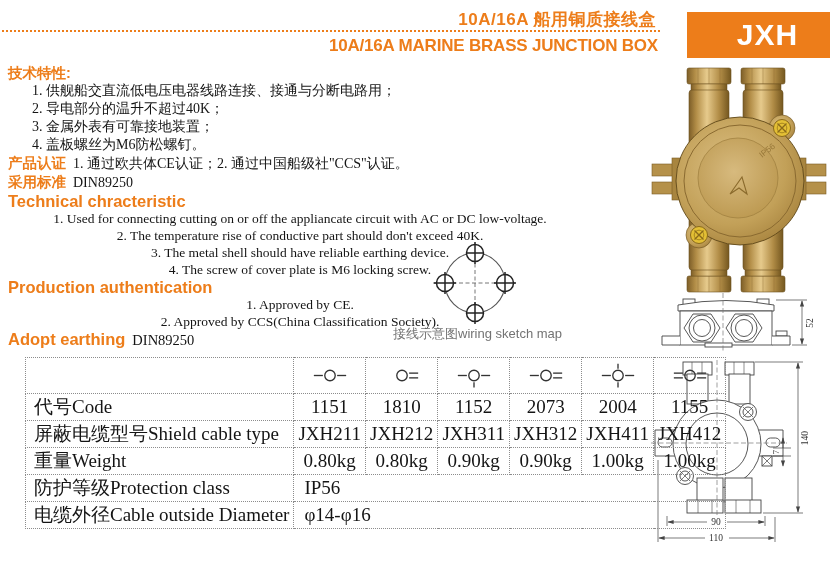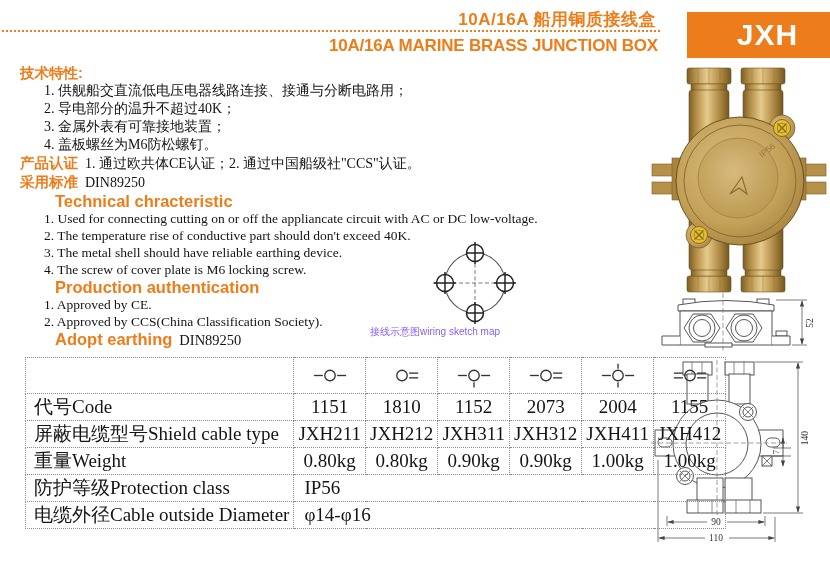--- a/index.html
+++ b/index.html
@@ -11,34 +11,34 @@
   .title-cn{position:absolute;top:8px;right:174px;font-size:17px;font-weight:bold;
             color:var(--accent);letter-spacing:.5px;white-space:nowrap;}
   .dotted-rule{position:absolute;top:30px;left:2px;width:658px;border-top:2px dotted var(--accent);}
   .title-en{position:absolute;top:36px;left:0;width:658px;text-align:right;font-size:17px;
             font-weight:bold;color:var(--accent);letter-spacing:-0.2px;white-space:nowrap;}
   .badge{position:absolute;left:687px;top:12px;width:161px;height:46px;background:var(--accent);
          color:#fff;font-size:30px;font-weight:bold;display:flex;align-items:center;
          justify-content:center;letter-spacing:1px;}
 
   
-  .leftcol{position:absolute;left:20px;top:64px;width:560px;}
+  .leftcol{position:absolute;left:8px;top:64px;width:560px;}
   .h-cn{font-size:14.5px;font-weight:bold;color:var(--accent);line-height:18px;white-space:nowrap;}
-  .h-en{font-size:16.5px;font-weight:bold;color:var(--accent);line-height:18px;white-space:nowrap;margin-left:35px;}
+  .h-en{font-size:16.5px;font-weight:bold;color:var(--accent);line-height:18px;white-space:nowrap;}
   .line{line-height:18px;white-space:nowrap;}
   .line .h-cn,.line .h-en{display:inline;margin-right:7px;}
   .cjk-serif{font-family:"Liberation Serif",serif;font-size:14px;color:#141414;}
   .std-val{font-family:"Liberation Serif",serif;font-size:14.5px;color:#141414;}
   .items .li{font-family:"Liberation Serif",serif;padding-left:24px;white-space:nowrap;color:#141414;}
   .items.cjk .li{font-size:14px;line-height:18px;}
-  .items.en .li{font-size:13.5px;line-height:17px;}
+  .items.en .li{font-size:13.5px;line-height:17px;text-align:center;}
 
   
   .sketch{position:absolute;left:425px;top:240px;}
-  .sketch-caption{position:absolute;left:370px;top:325px;font-size:10px;color:#8b5cf6;white-space:nowrap;}
+  .sketch-caption{position:absolute;left:393px;top:325px;font-size:13px;color:#737373;white-space:nowrap;}
 
   
   .photo{position:absolute;left:650px;top:66px;}
   .sideview{position:absolute;left:650px;top:291px;}
   .frontview{position:absolute;left:645px;top:360px;}
 
   
   .spec-table{position:absolute;left:25px;top:357px;border-collapse:collapse;table-layout:fixed;}
   .spec-table td{border:1px dotted #8c8c8c;font-family:"Liberation Serif",serif;font-size:19px;
                  color:#141414;text-align:center;height:24px;padding:0 4px;overflow:hidden;}

